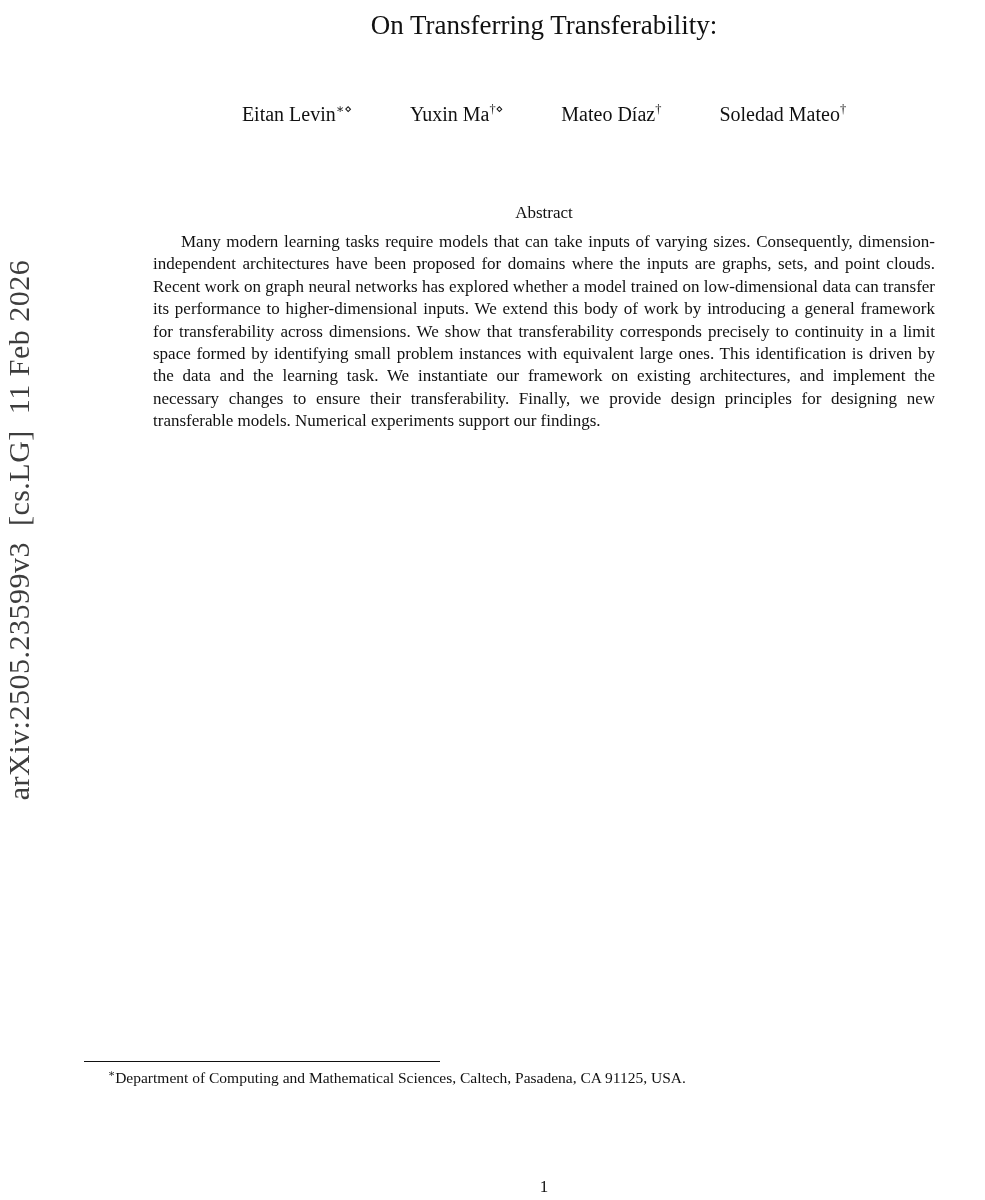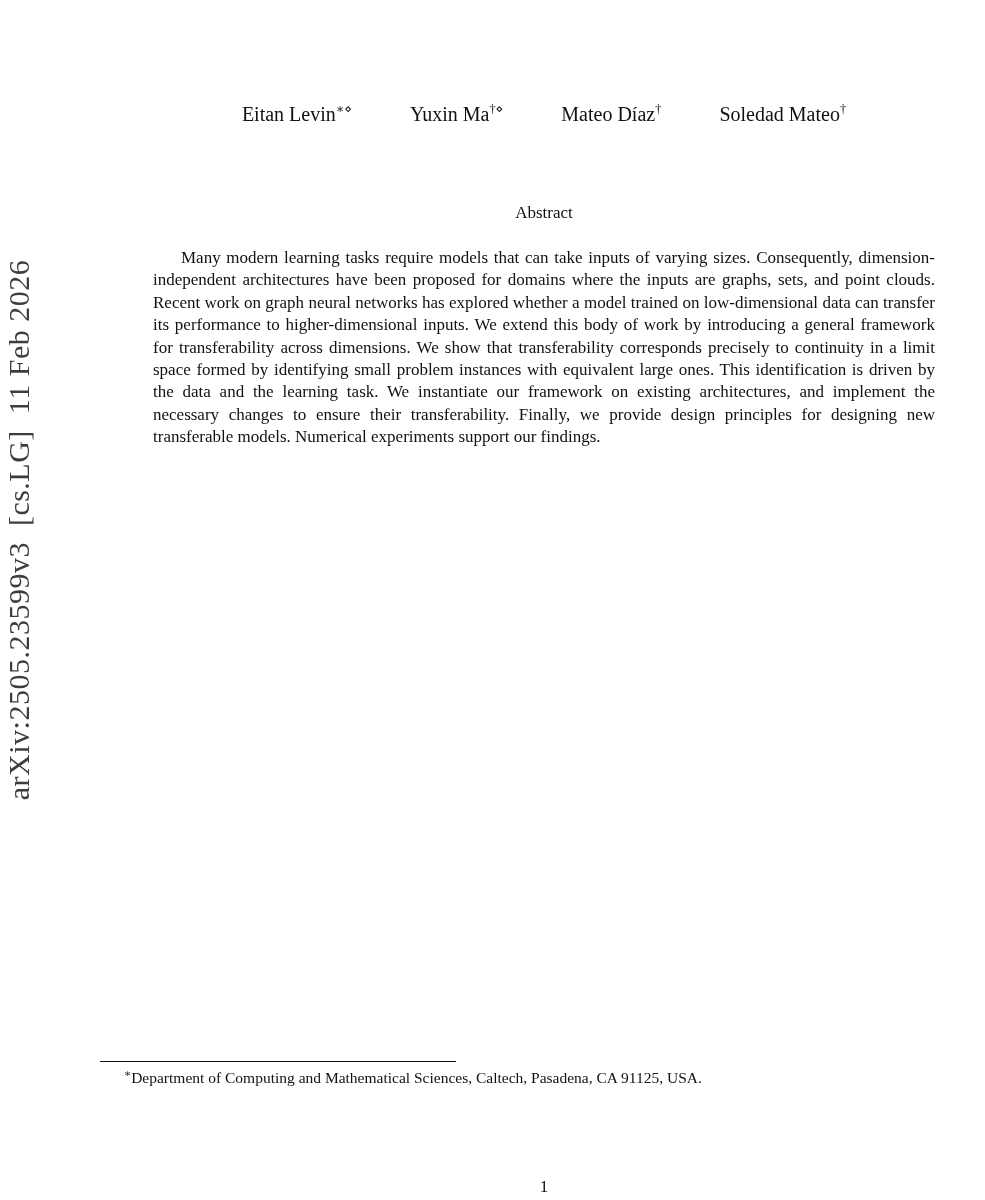--- a/index.html
+++ b/index.html
@@ -67,27 +67,26 @@
 
   .abstract-body {
     position: absolute;
     top: 231px;
     left: 153px;
     width: 782px;
     font-size: 17px;
     line-height: 22.4px;
     text-align: justify;
     text-indent: 28px;
-    margin-top: 16px;
   }
 
   .footnotes {
     position: absolute;
     top: 1061px;
-    left: 100px;
+    left: 84px;
     width: 851px;
     font-size: 15.5px;
     line-height: 20.5px;
   }
   .footnote-rule {
     width: 356px;
     height: 0;
     border-top: 1.5px solid #111111;
     margin-bottom: 6px;
   }
@@ -110,20 +109,21 @@
   }
 </style>
 </head>
 <body>
 
 <div class="page">
 
   <div class="arxiv-watermark">arXiv:2505.23599v3  [cs.LG]  11 Feb 2026</div>
 
   <h1 class="title">
+    <span class="title-line">On Transferring Transferability:</span>
   </h1>
 
   <div class="authors">
     <span class="author"><span>Eitan Levin</span><sup>∗⋄</sup></span>
     <span class="author"><span>Yuxin Ma</span><sup>†⋄</sup></span>
     <span class="author"><span>Mateo Díaz</span><sup>†</sup></span>
     <span class="author"><span>Soledad Mateo</span><sup>†</sup></span>
   </div>
 
   <div class="abstract-heading">Abstract</div>

